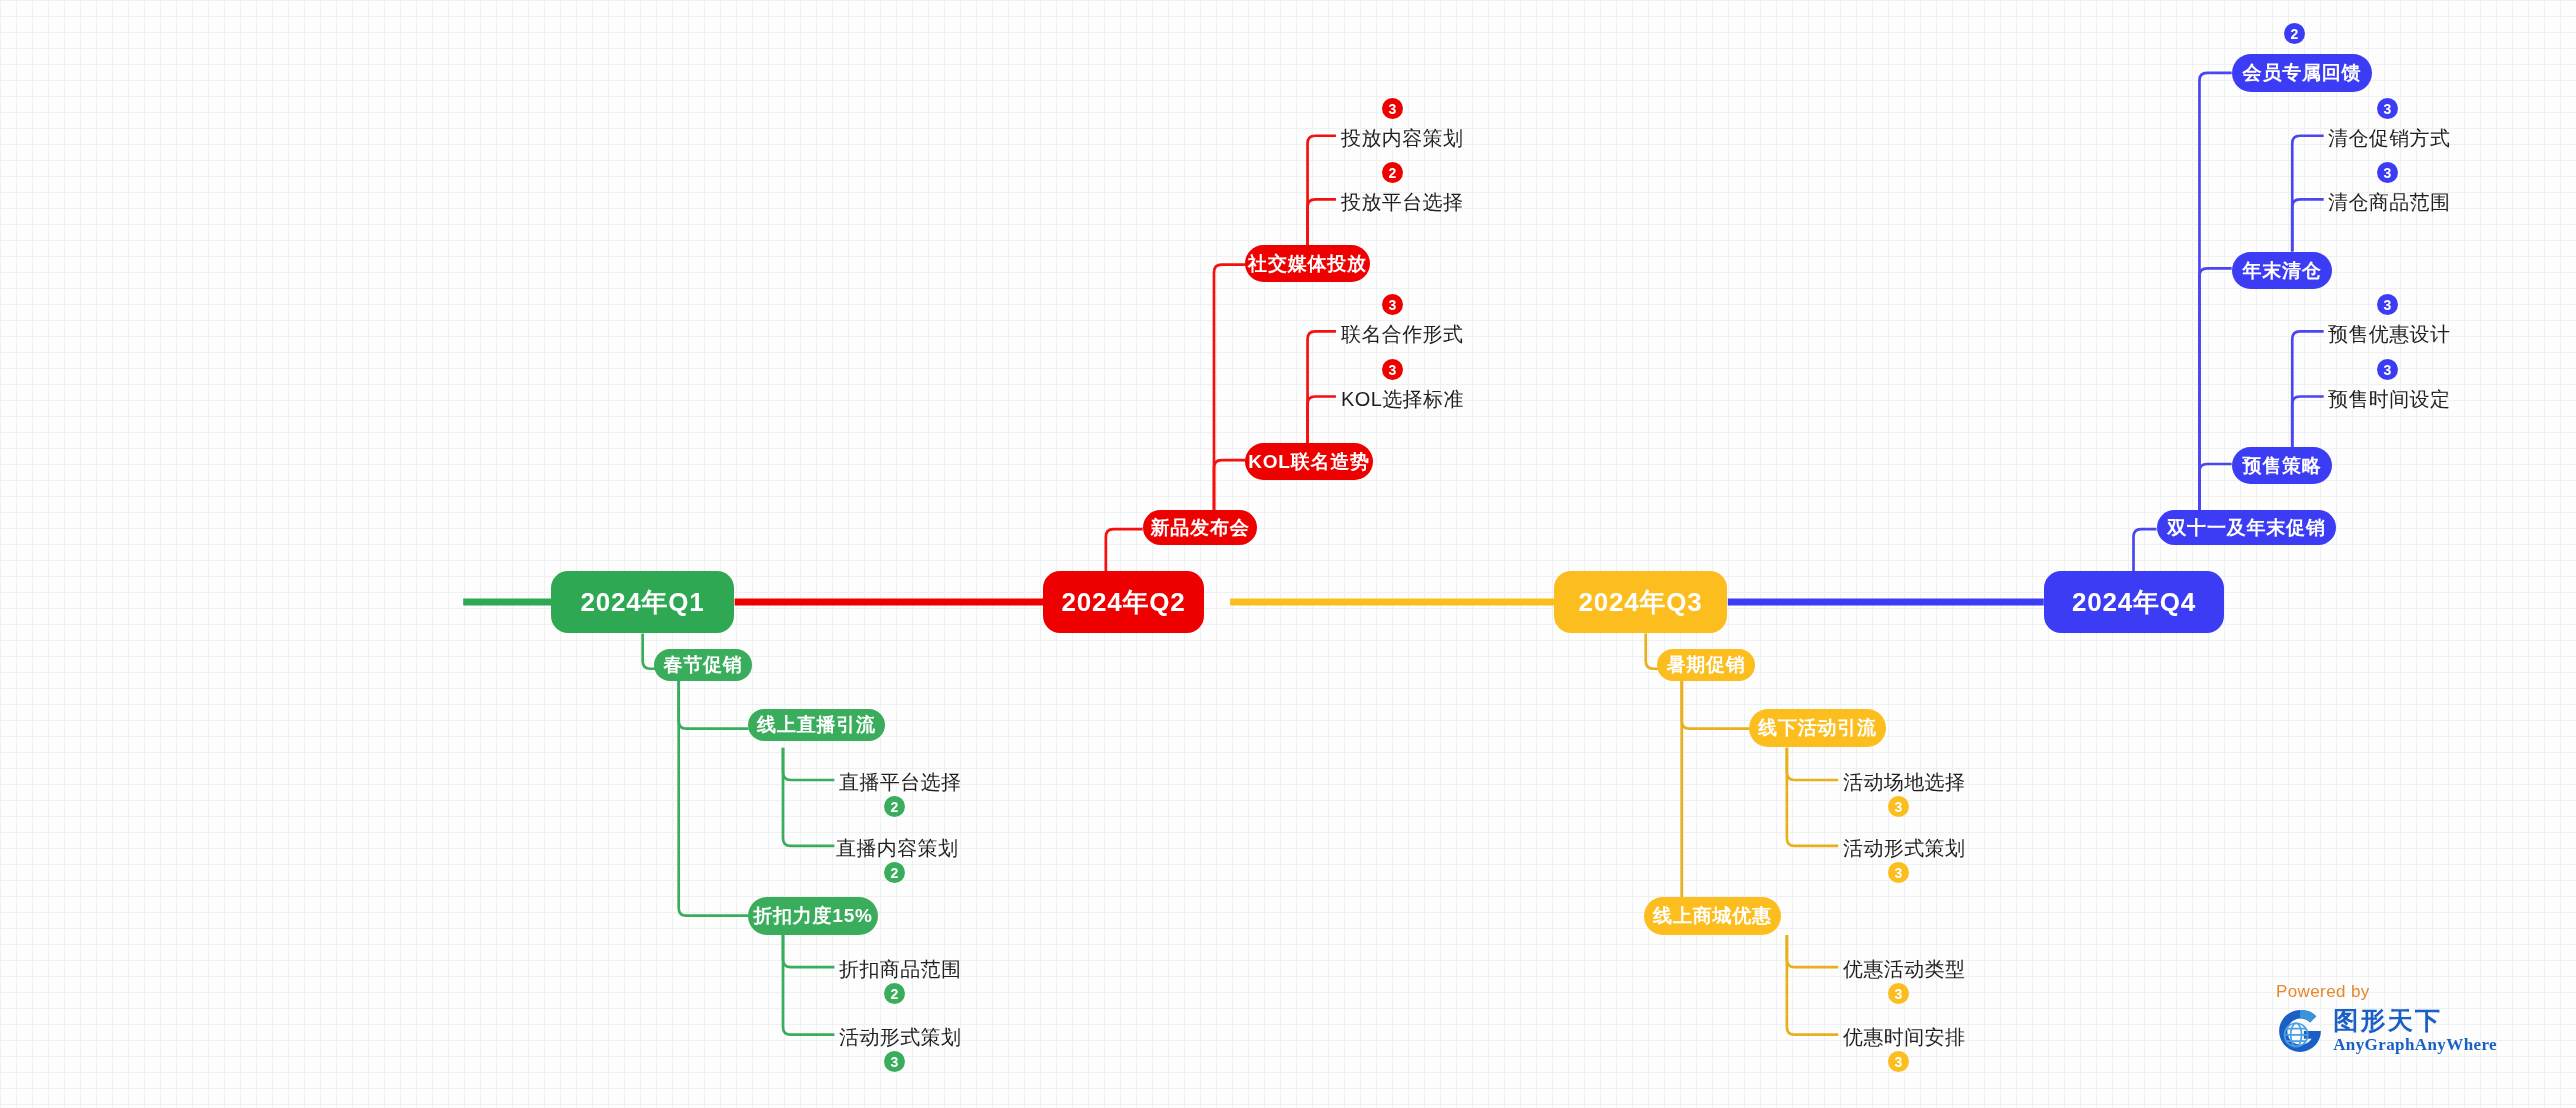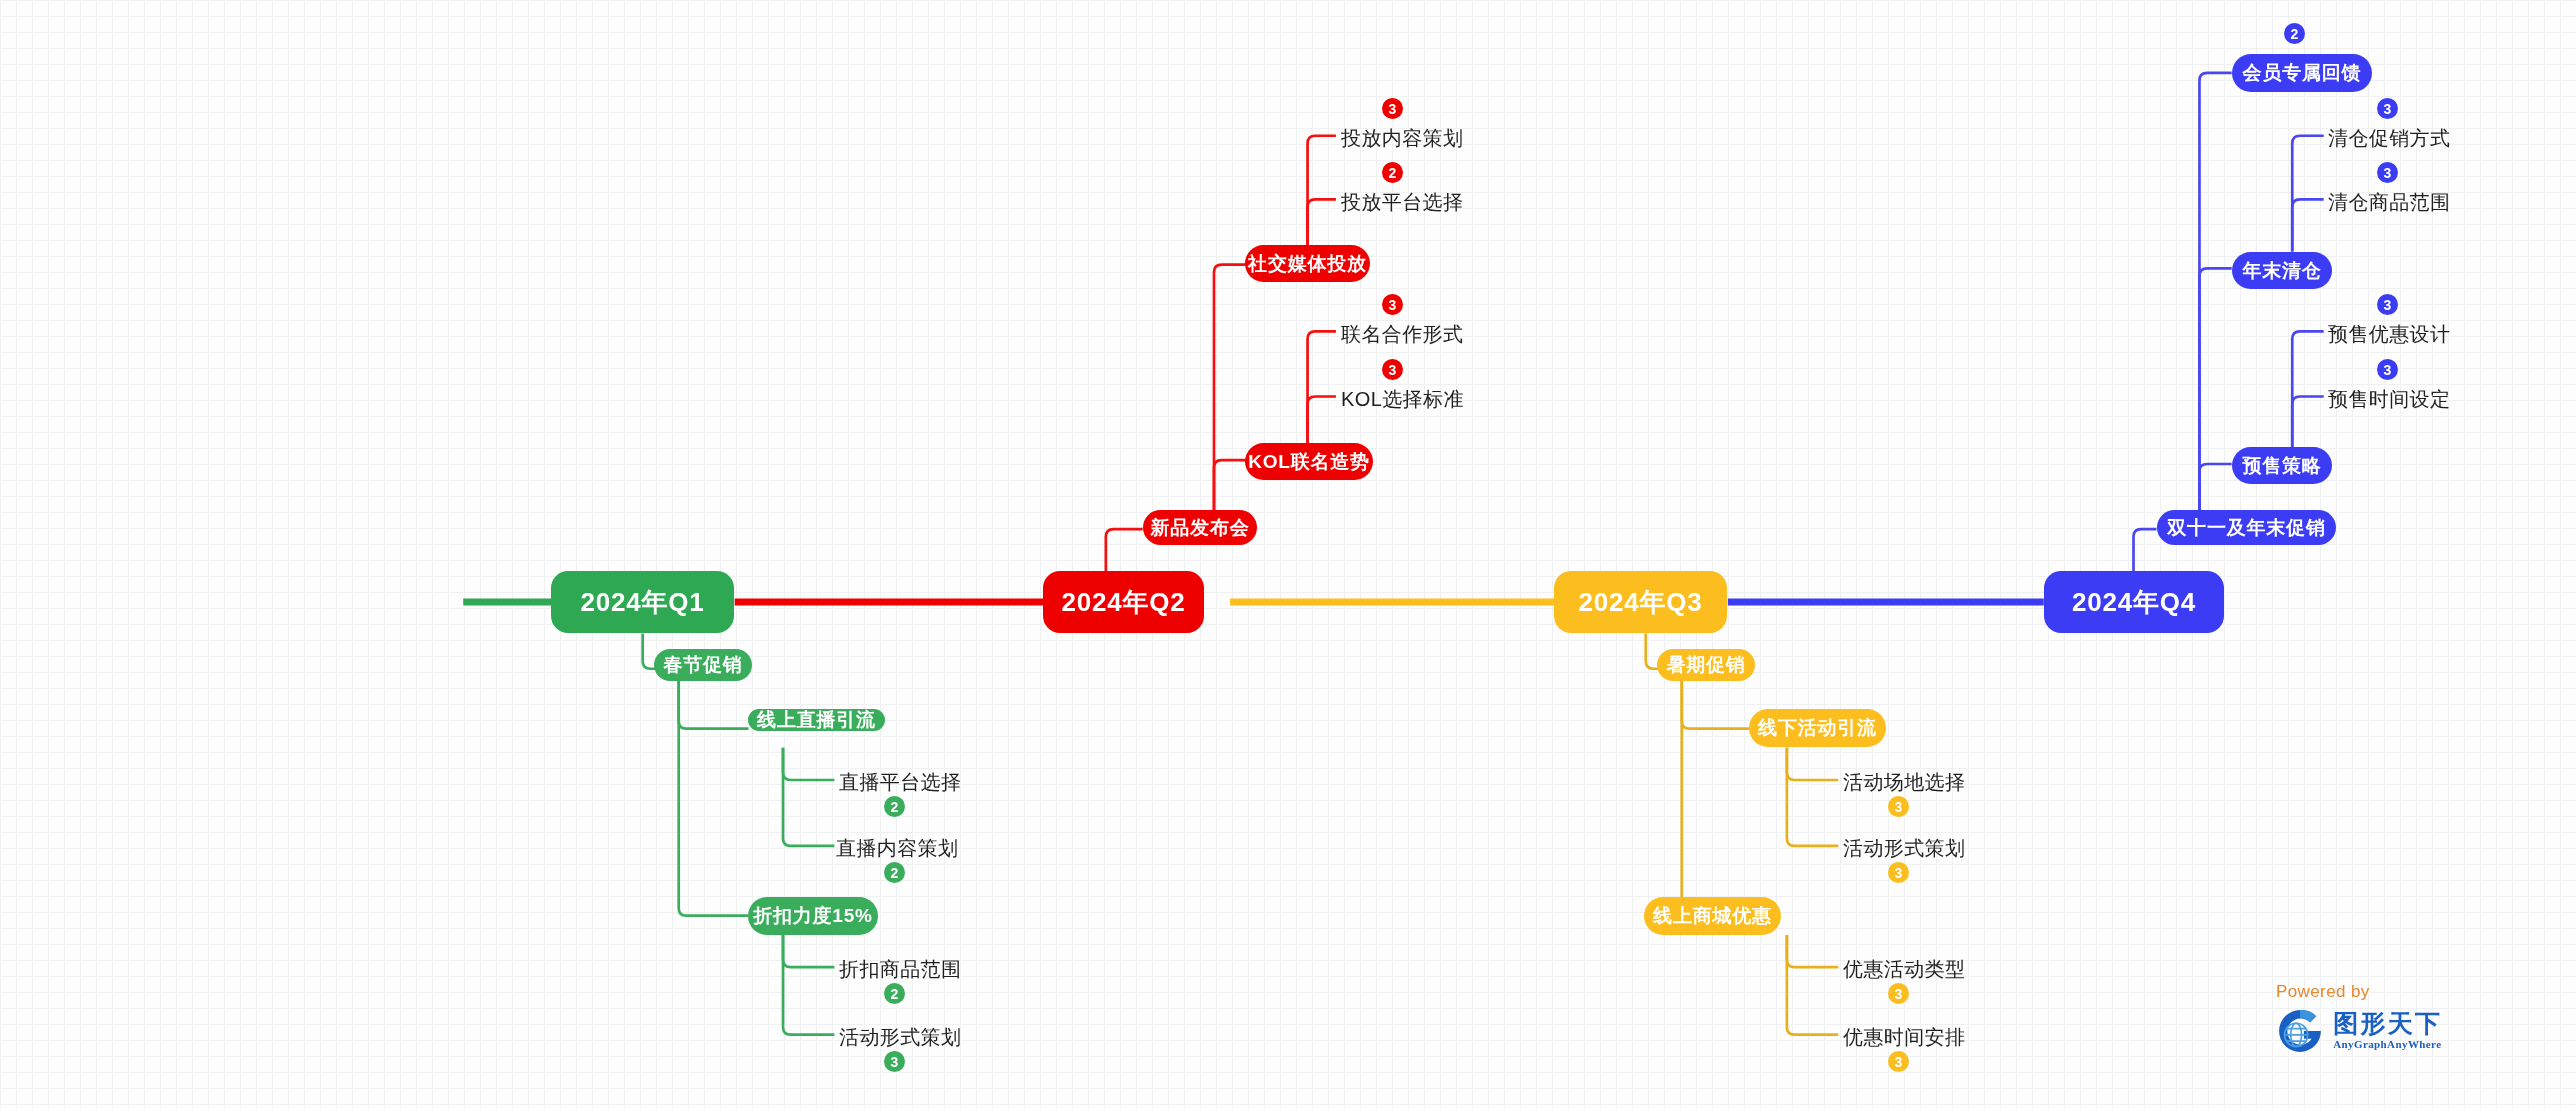--- a/index.html
+++ b/index.html
@@ -68,21 +68,21 @@
     line-height:1;
   }
 
   
   #watermark{position:absolute;}
   .wm-top{color:#e8872b;font-size:17px;letter-spacing:0.4px;}
   .wm-row{display:flex;align-items:center;gap:9.2px;margin-top:4.6px;}
   .wm-logo{width:48px;height:48px;position:relative;flex:none;}
   .wm-text{display:flex;flex-direction:column;line-height:1;}
   .wm-cn{color:#1a5fc4;font-size:25px;font-weight:bold;letter-spacing:2.3px;}
-  .wm-en{color:#1a5fc4;font-size:11px;font-weight:bold;letter-spacing:0.4px;margin-top:3.1px;
+  .wm-en{color:#1a5fc4;font-size:17px;font-weight:bold;letter-spacing:0.4px;margin-top:3.1px;
          font-family:"Liberation Serif","DejaVu Serif",serif;}
 </style>
 </head>
 <body>
 
 <div id="canvas">
 
   <svg class="links" viewBox="0 0 3359 1446" xmlns="http://www.w3.org/2000/svg">
 
     <path d="M604 785 L719 785" stroke="#2fa854" stroke-width="9"></path>
@@ -138,21 +138,21 @@
 
 
   <div class="node lvl1" style="left:551px;top:571px;width:183px;height:62px;background:#2fa854;">
     <span>2024年Q1</span>
   </div>
 
   <div class="node lvl2" style="left:654px;top:649px;width:98px;height:32px;background:#3aad5c;">
     <span>春节促销</span>
   </div>
 
-  <div class="node lvl2" style="left:748px;top:709px;width:137px;height:22px;background:#3aad5c;">
+  <div class="node lvl2" style="left:748px;top:709px;width:137px;height:32px;background:#3aad5c;">
     <span>线上直播引流</span>
   </div>
 
   <div class="leaf" style="left:839px;top:769px;">
     <span>直播平台选择</span>
   </div>
   <div class="badge" style="left:884px;top:796px;background:#3aad5c;">
     <span>2</span>
   </div>
 

